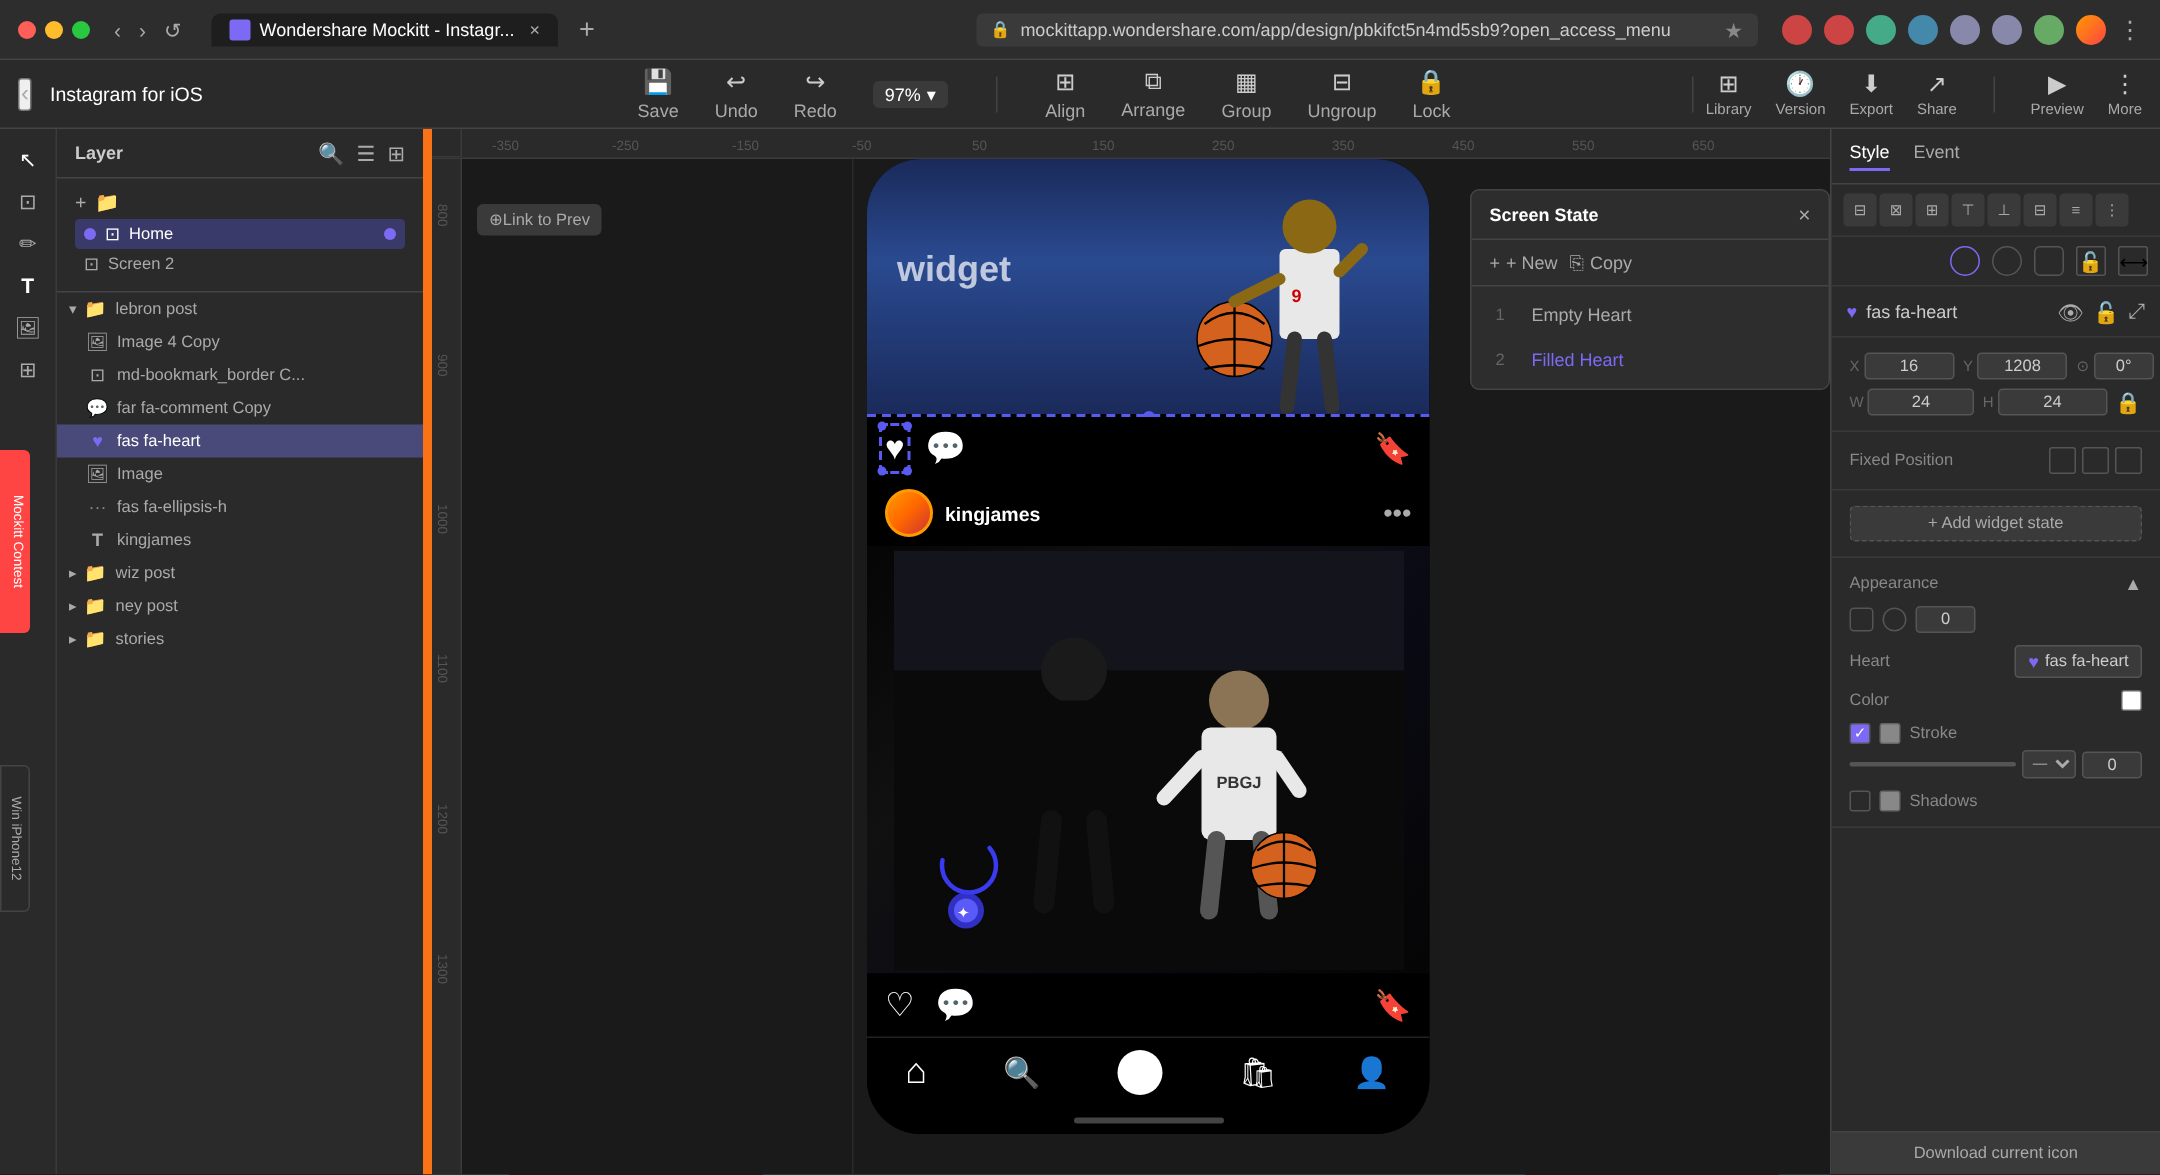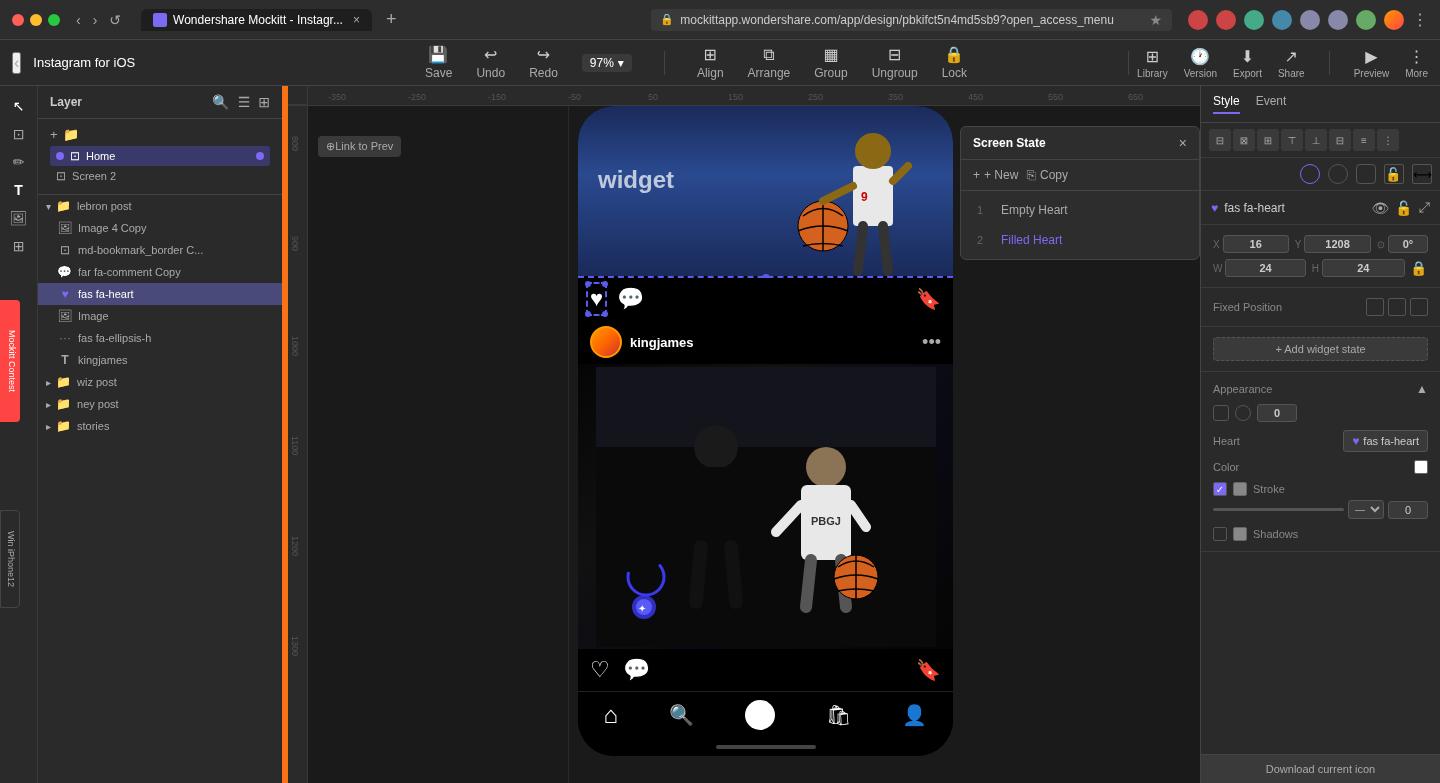--- a/index.html
+++ b/index.html
@@ -68,26 +68,26 @@
     .ss-title { font-size: 12px; font-weight: 600; color: #fff; }
     .ss-close { background: none; border: none; color: #aaa; cursor: pointer; font-size: 14px; }
     .ss-actions { display: flex; gap: 8px; padding: 8px 12px; border-bottom: 1px solid #444; }
     .ss-btn { display: flex; align-items: center; gap: 4px; background: none; border: none; color: #aaa; font-size: 12px; cursor: pointer; }
     .ss-items { padding: 4px 0; }
     .ss-item { display: flex; align-items: center; padding: 8px 16px; font-size: 12px; color: #aaa; cursor: pointer; gap: 8px; }
     .ss-item.active { color: #7c6af5; }
     .ss-num { font-size: 11px; color: #666; width: 16px; }
 
     
-    .right-panel { width: 240px; background: #2a2a2a; border-left: 1px solid #444; display: flex; flex-direction: column; overflow-y: auto; }
+    .right-panel { width: 220px; background: #2a2a2a; border-left: 1px solid #444; display: flex; flex-direction: column; overflow-y: auto; }
     .panel-tabs { display: flex; padding: 8px 12px; border-bottom: 1px solid #444; gap: 16px; }
     .panel-tab { font-size: 12px; color: #aaa; cursor: pointer; padding-bottom: 4px; }
     .panel-tab.active { color: #fff; border-bottom: 2px solid #7c6af5; }
     .panel-section { padding: 10px 12px; border-bottom: 1px solid #3a3a3a; }
-    .panel-input { background: #3a3a3a; border: 1px solid #555; border-radius: 3px; padding: 2px 6px; font-size: 11px; color: #ccc; width: 60px; text-align: center; font-weight: bold; }
+    .panel-input { background: #3a3a3a; border: 1px solid #555; border-radius: 3px; padding: 2px 6px; font-size: 11px; color: #ccc; width: 60px; text-align: center; }
     .panel-input-small { width: 40px; }
     .panel-slider { width: 100%; appearance: none; height: 3px; background: linear-gradient(to right, #7c6af5 80%, #444 80%); border-radius: 2px; outline: none; }
     .align-btn { width: 22px; height: 22px; background: #3a3a3a; border: none; border-radius: 3px; color: #aaa; font-size: 10px; cursor: pointer; display: flex; align-items: center; justify-content: center; }
     .add-widget-btn { width: 100%; background: #3a3a3a; border: 1px dashed #555; border-radius: 4px; padding: 5px; font-size: 11px; color: #aaa; cursor: pointer; text-align: center; }
     .fixed-pos-box { width: 18px; height: 18px; border: 1px solid #555; border-radius: 2px; background: none; cursor: pointer; }
     .appearance-header { display: flex; align-items: center; justify-content: space-between; cursor: pointer; }
     .chevron { color: #aaa; font-size: 12px; }
     .icon-preview { background: #3a3a3a; border: 1px solid #555; border-radius: 3px; padding: 3px 8px; font-size: 11px; color: #ccc; display: flex; align-items: center; gap: 4px; }
     .color-swatch { width: 14px; height: 14px; border-radius: 2px; border: 1px solid #666; }
     .cb { width: 14px; height: 14px; border: 1px solid #555; border-radius: 2px; background: #7c6af5; display: flex; align-items: center; justify-content: center; font-size: 10px; cursor: pointer; }

